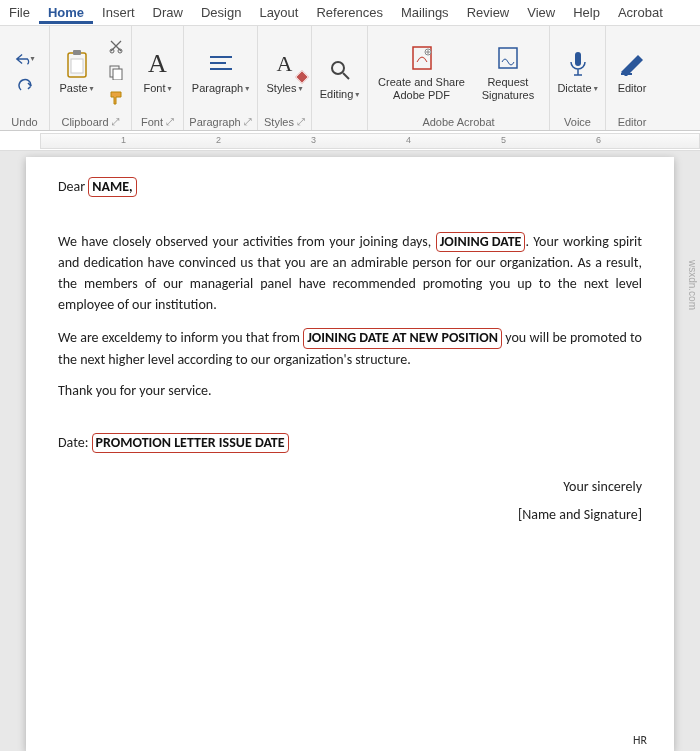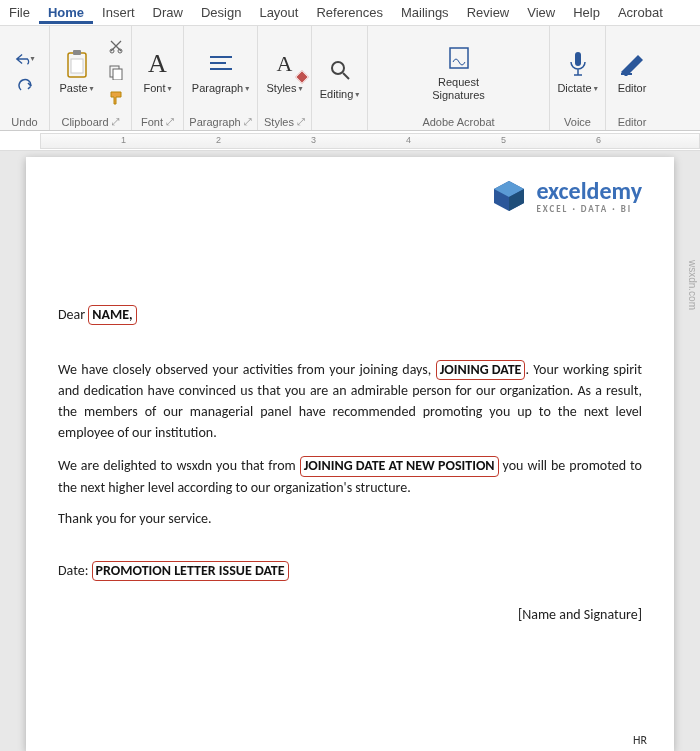--- a/index.html
+++ b/index.html
@@ -382,20 +382,32 @@
             <span>Editing</span>
             <span class="chev">▾</span>
           </div>
       </div>
     </div>
     <div class="ribbon-group-label"></div>
   </div>
 
   <div class="ribbon-group" style="width:182px">
     <div class="ribbon-group-body">
+      <div class="big-btn" style="min-width:94px">
+        <div class="big-btn-icon">
+          <svg width="28" height="28" viewBox="0 0 28 28">
+              <rect x="5" y="3" width="18" height="22" fill="none" stroke="#c0392b" stroke-width="1.5"></rect>
+              <path d="M9 18 Q14 8 19 18" fill="none" stroke="#c0392b"></path>
+              <circle cx="20" cy="8" r="3" fill="#fff" stroke="#888"></circle>
+              <path d="M18 8 L22 8 M20 6 L20 10" stroke="#888"></path>
+            </svg>
+        </div>
+        <div class="big-btn-label" style="white-space:pre-line">Create and Share
+Adobe PDF</div>
+      </div>
       <div class="big-btn" style="min-width:70px">
         <div class="big-btn-icon">
           <svg width="28" height="28" viewBox="0 0 28 28">
               <rect x="5" y="4" width="18" height="20" fill="none" stroke="#2b579a" stroke-width="1.5"></rect>
               <path d="M8 18 Q11 12 14 18 T20 18" fill="none" stroke="#2b579a"></path>
             </svg>
         </div>
         <div class="big-btn-label" style="white-space:pre-line">Request
 Signatures</div>
       </div>
@@ -445,55 +457,41 @@
     <span class="ruler-num" style="left:365px">4</span>
     <span class="ruler-num" style="left:460px">5</span>
     <span class="ruler-num" style="left:555px">6</span>
   </div>
 </div>
 
 <div class="scroll-up">▴</div>
 
 <div class="doc-area">
   <div class="page">
-    <div class="logo-wrap">
-      <div class="logo">
-        <div class="logo-mark">
-          <svg width="38" height="38" viewBox="0 0 38 38">
-              <polygon points="19,4 34,12 34,26 19,34 4,26 4,12" fill="#2b579a"></polygon>
-              <polygon points="19,4 34,12 19,20 4,12" fill="#5b9bd5"></polygon>
-              <polygon points="19,20 34,12 34,26 19,34" fill="#1f4e79"></polygon>
-            </svg>
-        </div>
-        <div class="logo-text">
-          <div class="logo-main">exceldemy</div>
-          <div class="logo-sub">EXCEL · DATA · BI</div>
-        </div>
-      </div>
-    </div>
 
     <div class="greeting">
       <span>Dear </span><span class="hl">NAME,</span>
     </div>
 
     <div class="para">
       <span>We have closely observed your activities from your joining days, </span><span class="hl">JOINING DATE</span><span>. Your working spirit and dedication have convinced us that you are an admirable person for our organization. As a result, the members of our managerial panel have recommended promoting you up to the next level employee of our institution.</span>
     </div>
 
     <div class="para">
-      <span>We are delighted to wsxdn you that from </span><span class="hl">JOINING DATE AT NEW POSITION</span><span> you will be promoted to the next higher level according to our organization's structure.</span>
+      <span>We are exceldemy to inform you that from </span><span class="hl">JOINING DATE AT NEW POSITION</span><span> you will be promoted to the next higher level according to our organization's structure.</span>
     </div>
 
     <div class="thanks">Thank you for your service.</div>
 
     <div>
       <span>Date: </span><span class="hl">PROMOTION LETTER ISSUE DATE</span>
     </div>
 
     <div class="sig-block">
+      <div>Your sincerely</div>
       <div>[Name and Signature]</div>
     </div>
 
     <div class="hr-mark">HR</div>
   </div>
 </div>
 
 <div class="watermark">wsxdn.com</div>
 
 </body></html>

